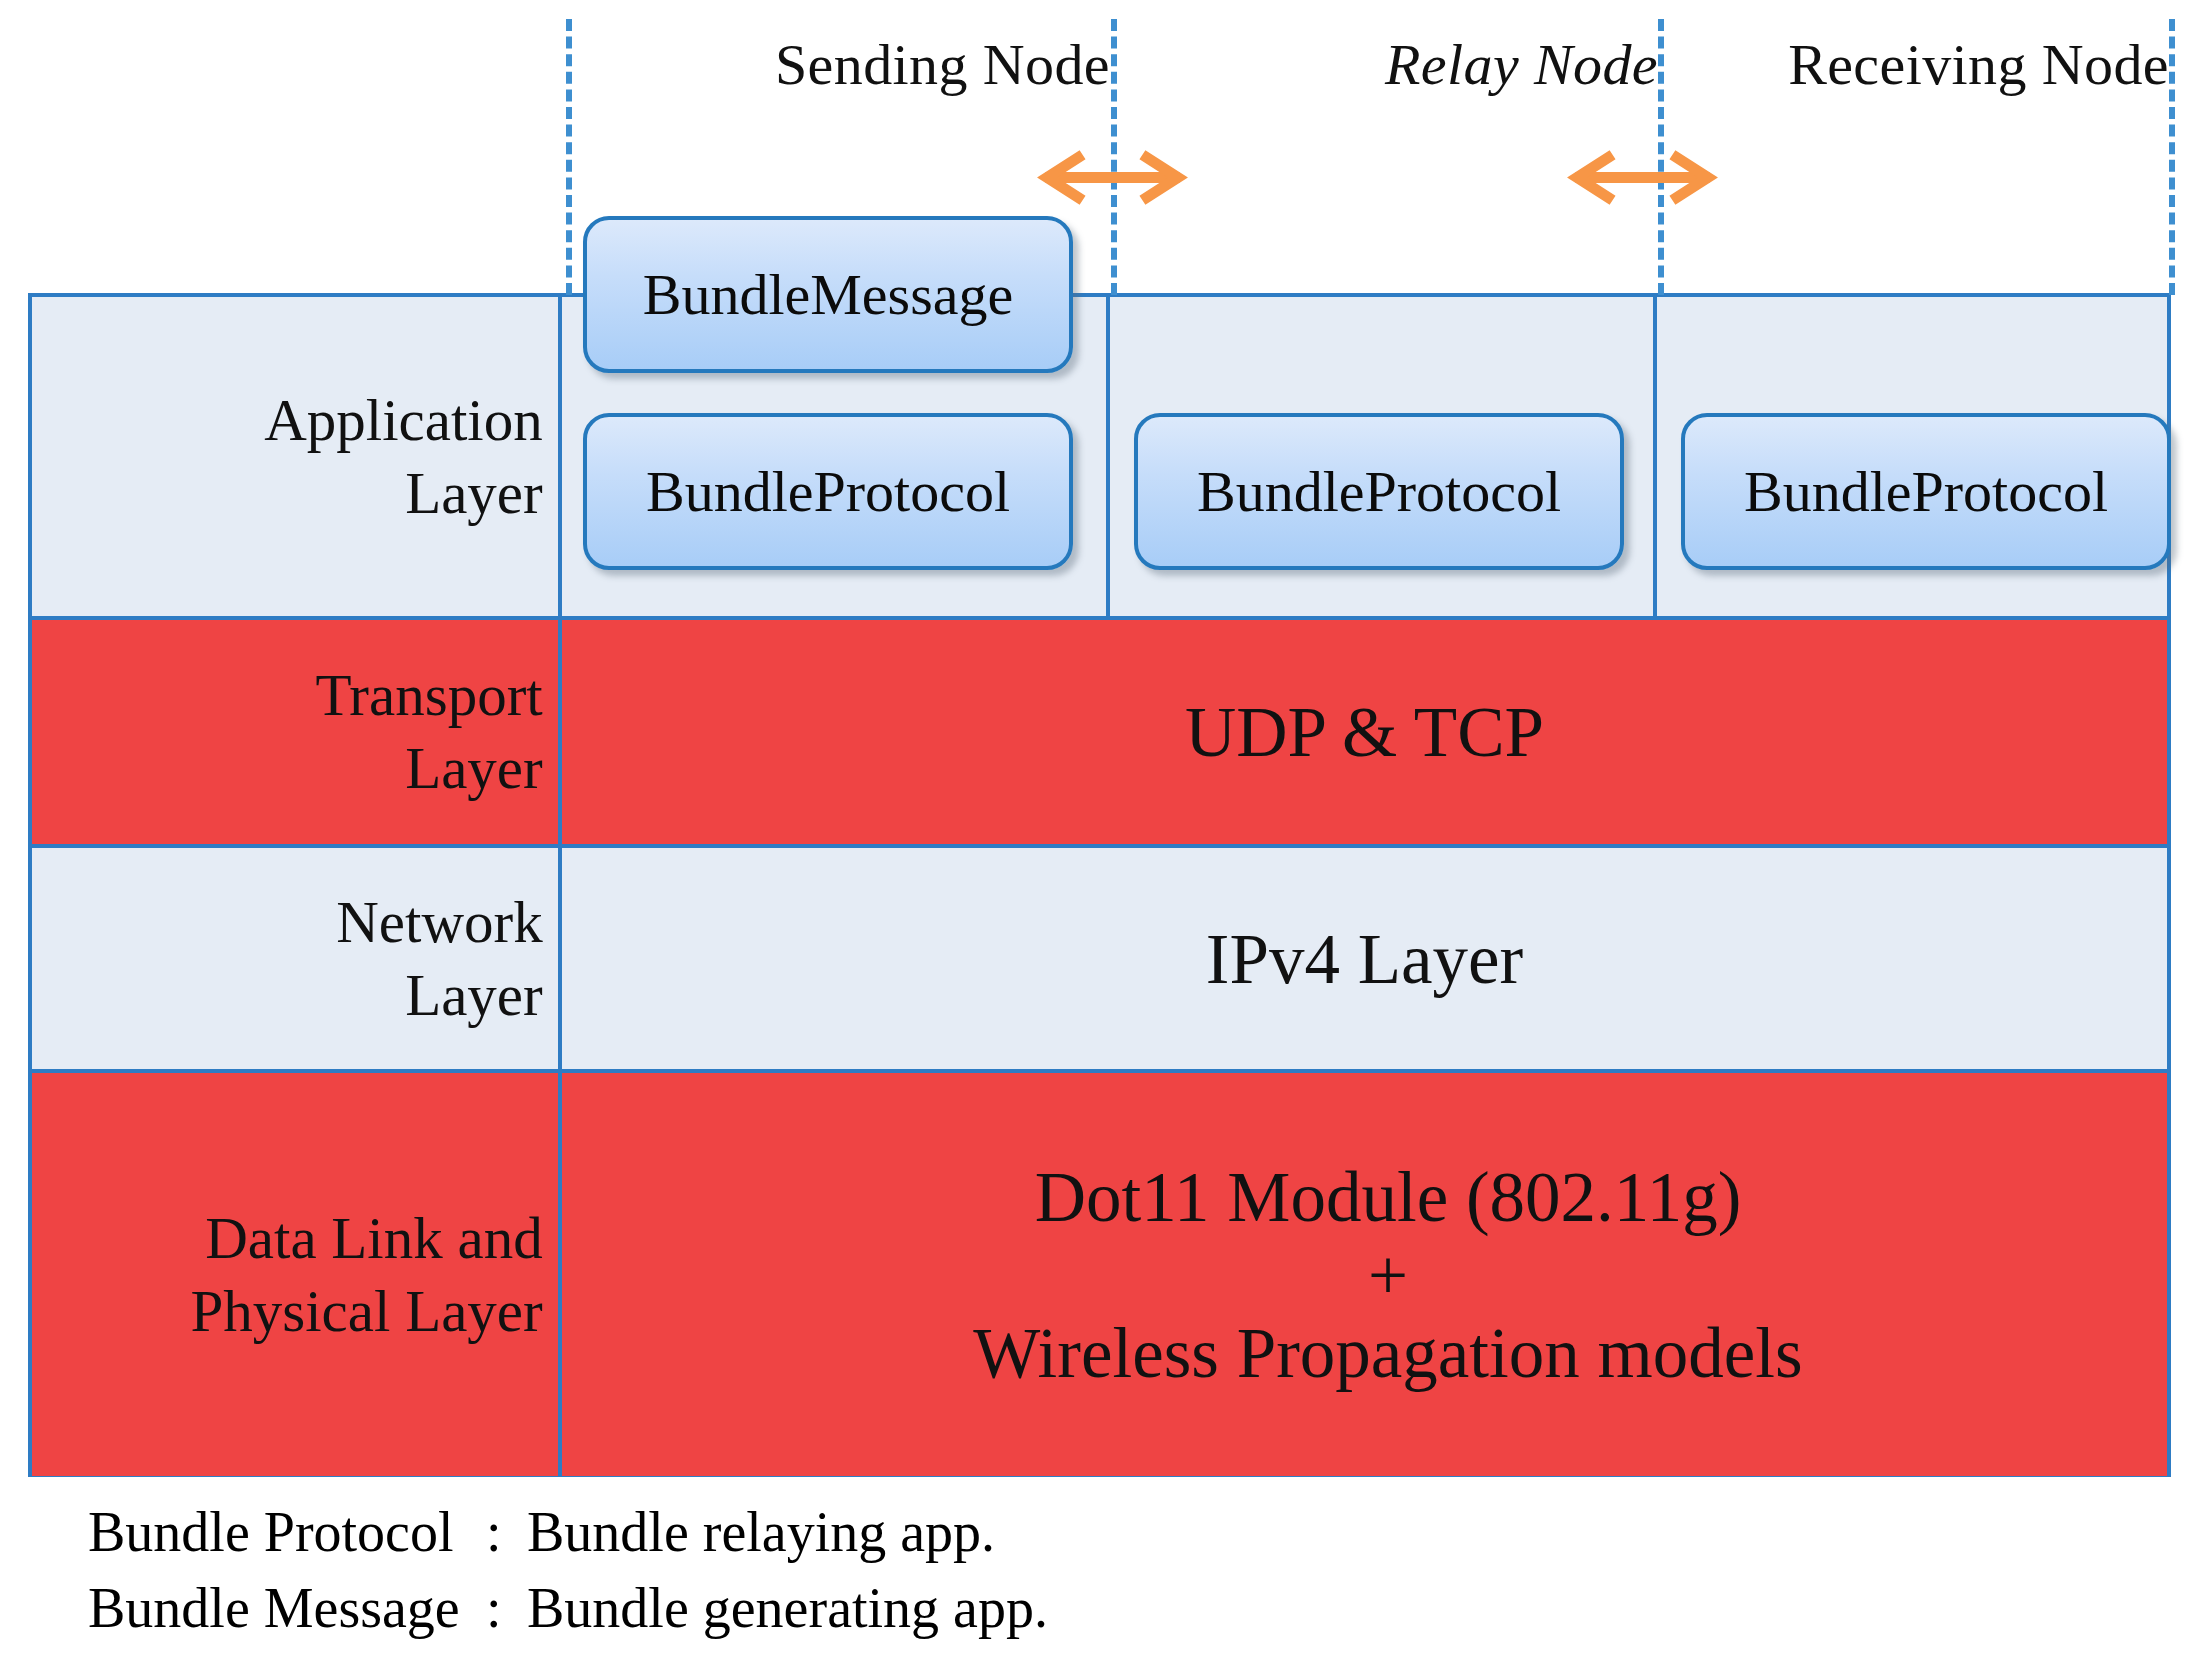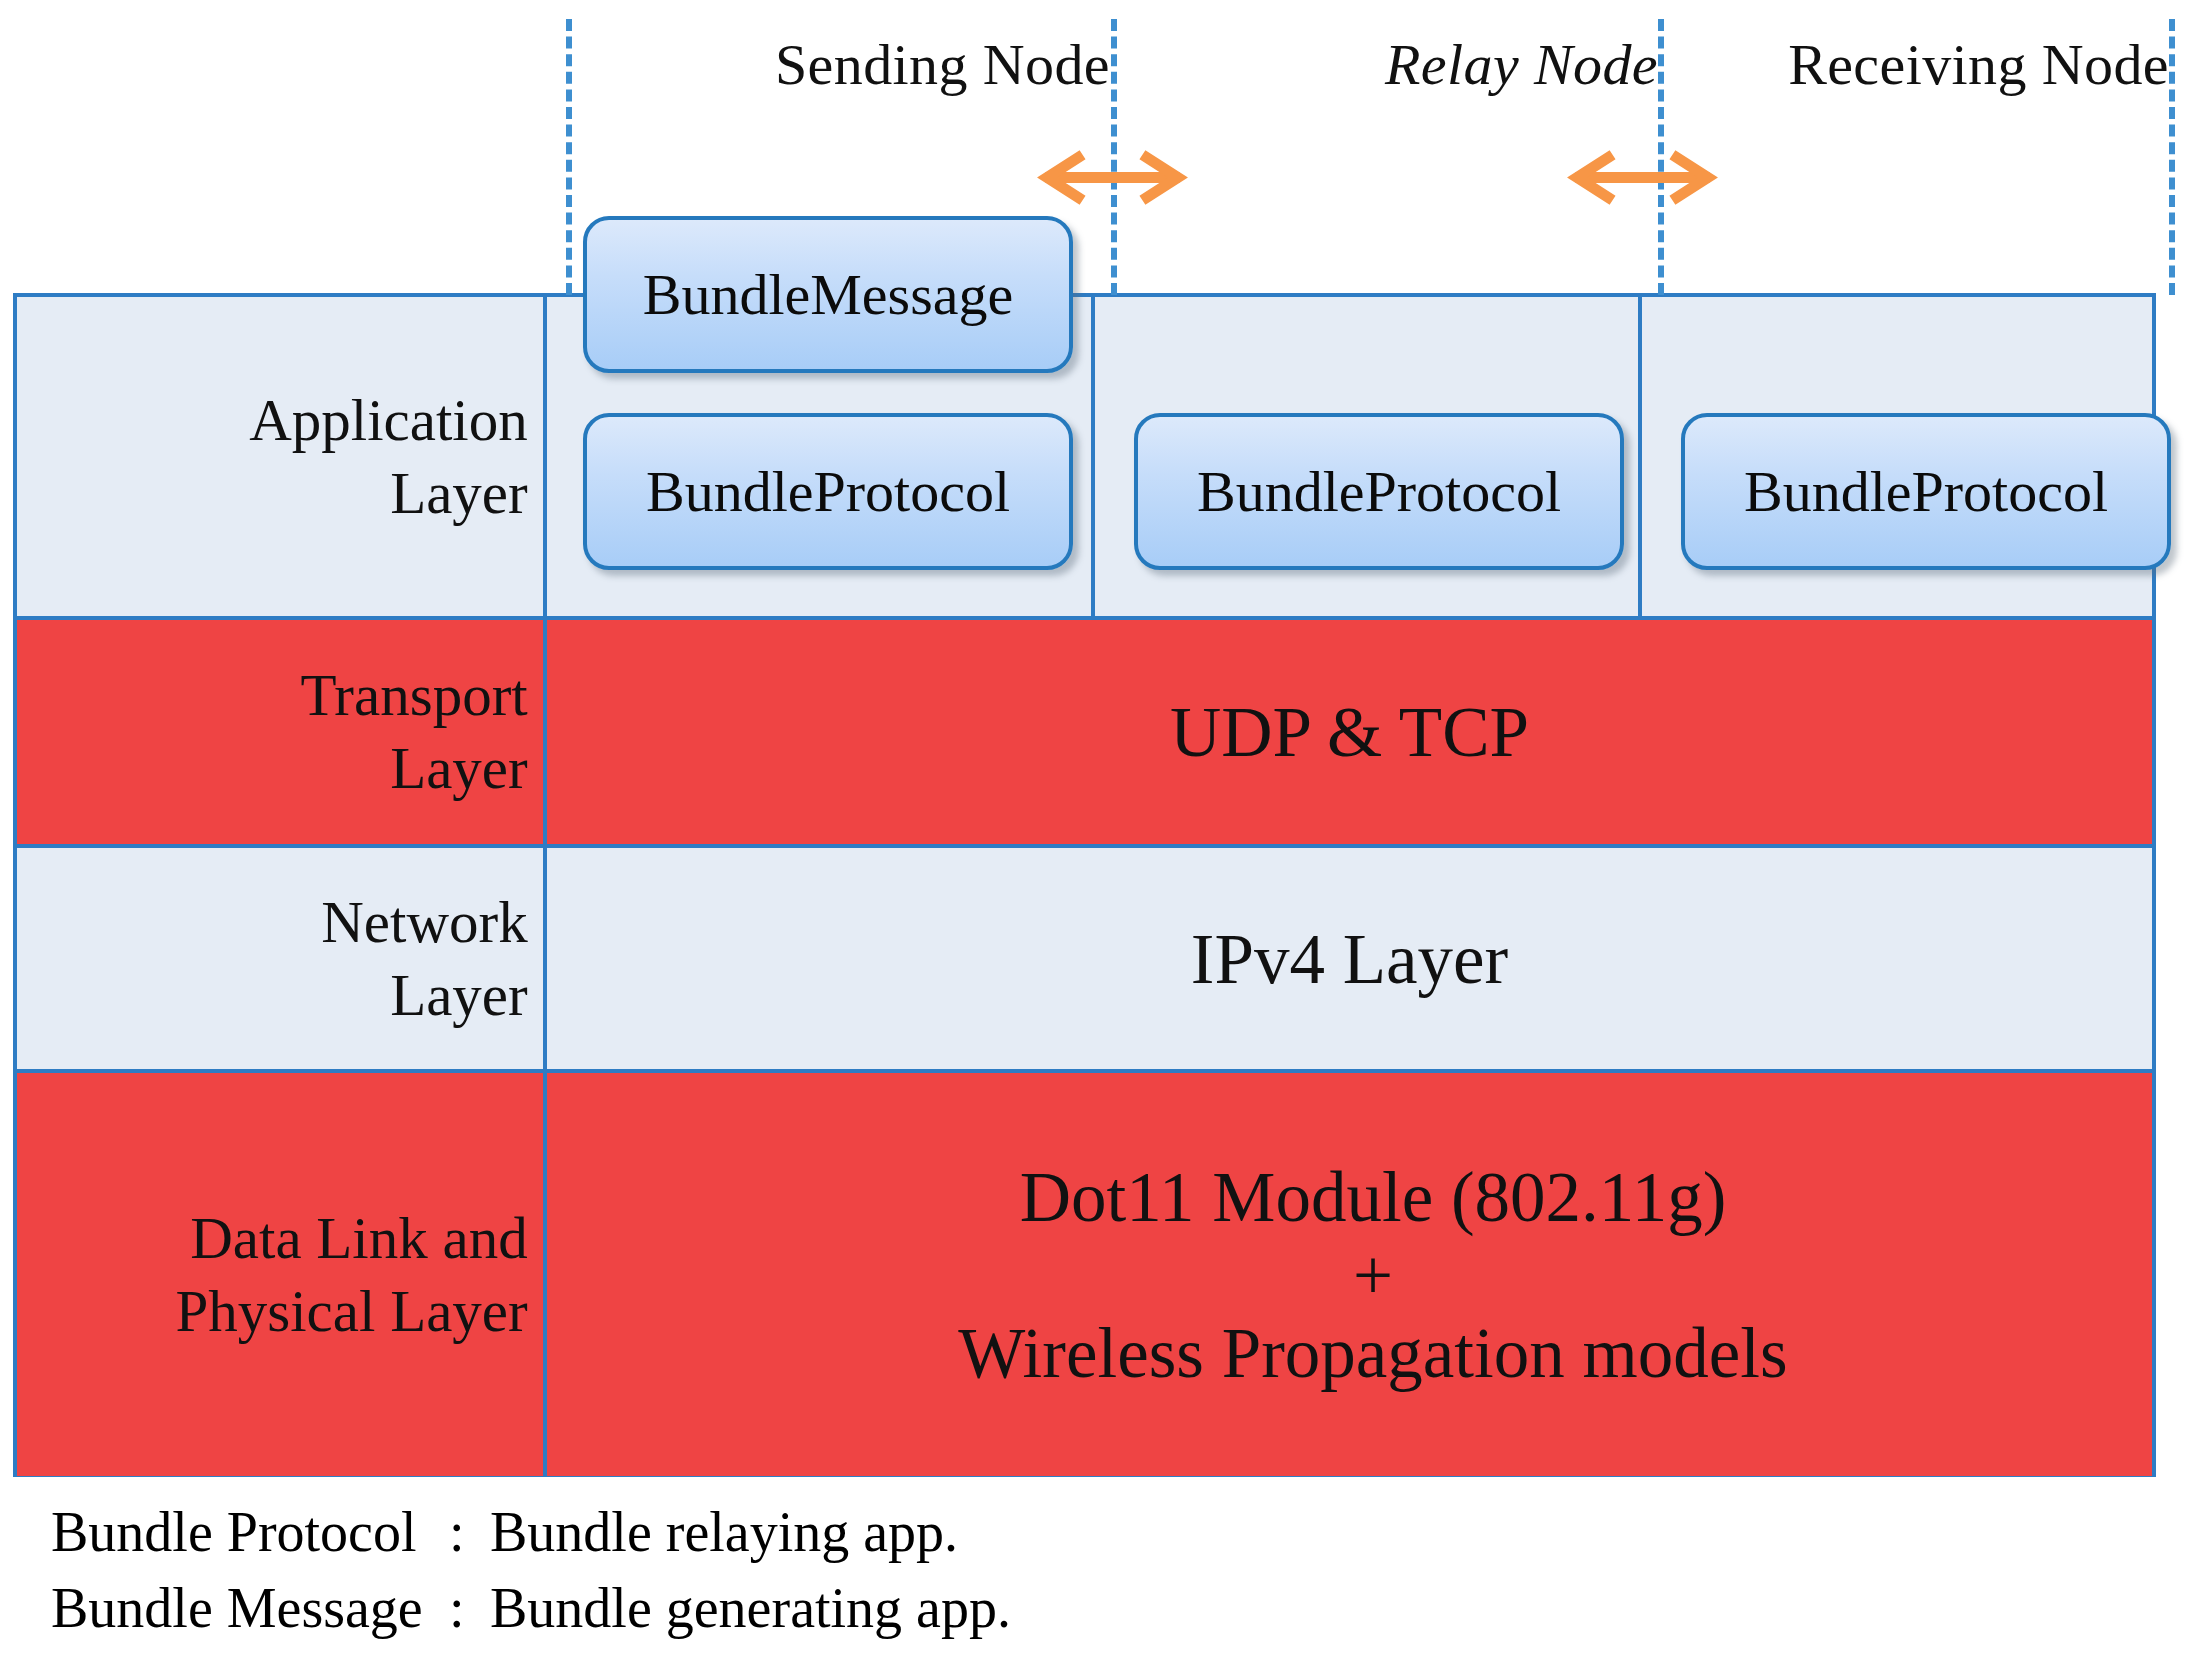--- a/index.html
+++ b/index.html
@@ -41,21 +41,21 @@
 
   
   .dbl-arrow {
     position: absolute;
     z-index: 9;
   }
 
   
   #stack {
     position: absolute;
-    left: 13px;
+    left: 28px;
     top: 293px;
     width: 2143px;
     height: 1184px;
     border: 4.2px solid #2e7cc4;
     box-sizing: border-box;
     z-index: 3;
   }
   .layer-row {
     position: absolute;
     left: 0;
@@ -127,21 +127,21 @@
   
   #legend {
     position: absolute;
     left: 51px;
     top: 1494px;
     font-size: 56px;
     line-height: 76px;
     color: #000000;
     z-index: 4;
   }
-  .legend-row { display: flex; }
+  .legend-row { display: flex; margin-left: 37px; }
   .legend-term { width: 398px; flex: 0 0 398px; white-space: pre; }
   .legend-sep  { width: 41px; flex: 0 0 41px; }
   .legend-desc { white-space: pre; }
 </style>
 </head>
 <body>
 
 <div id="canvas">
 
   <div class="vdash" style="left:566px; top:18.7px; height:276px;"></div>

